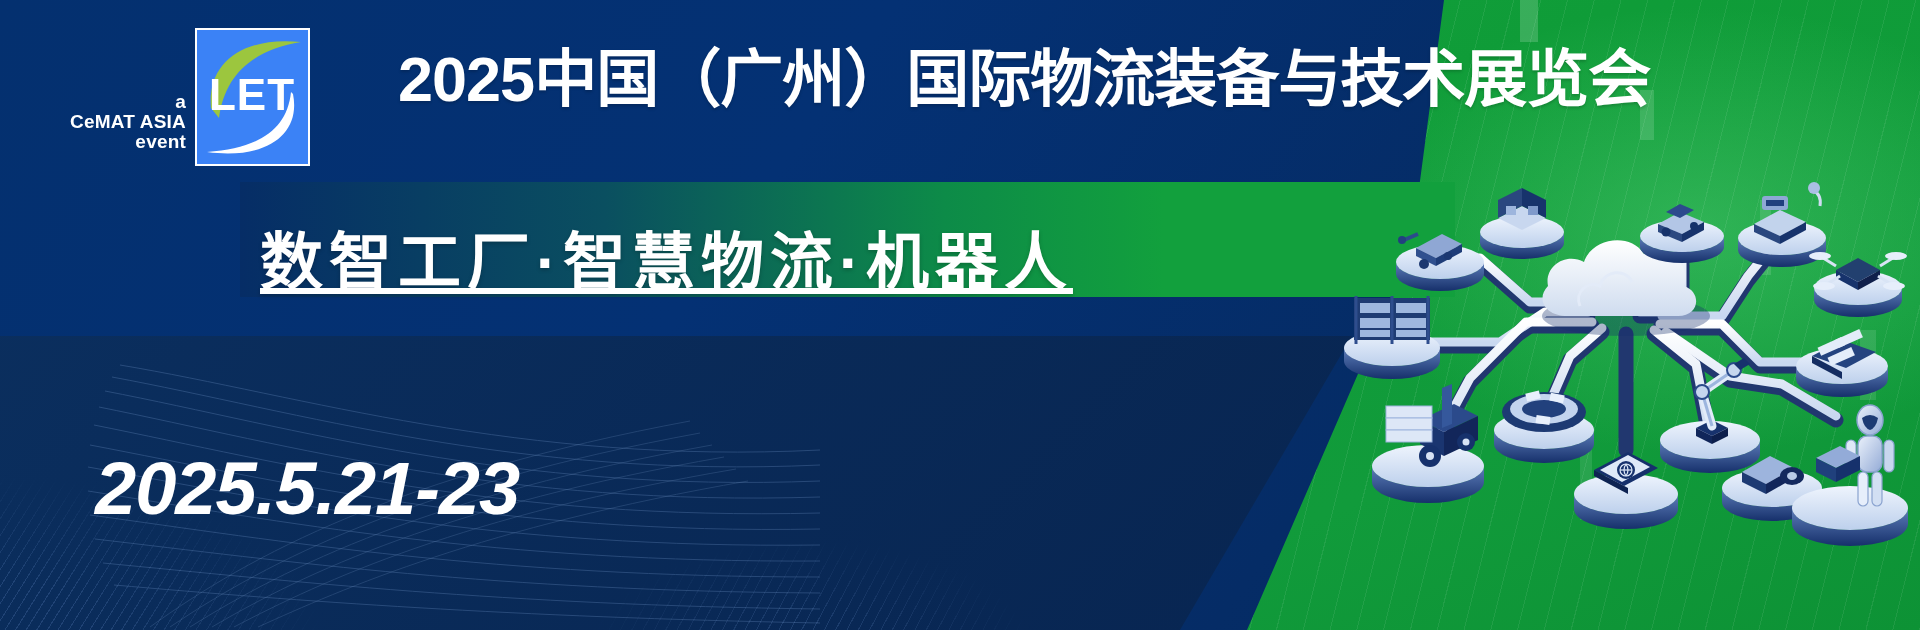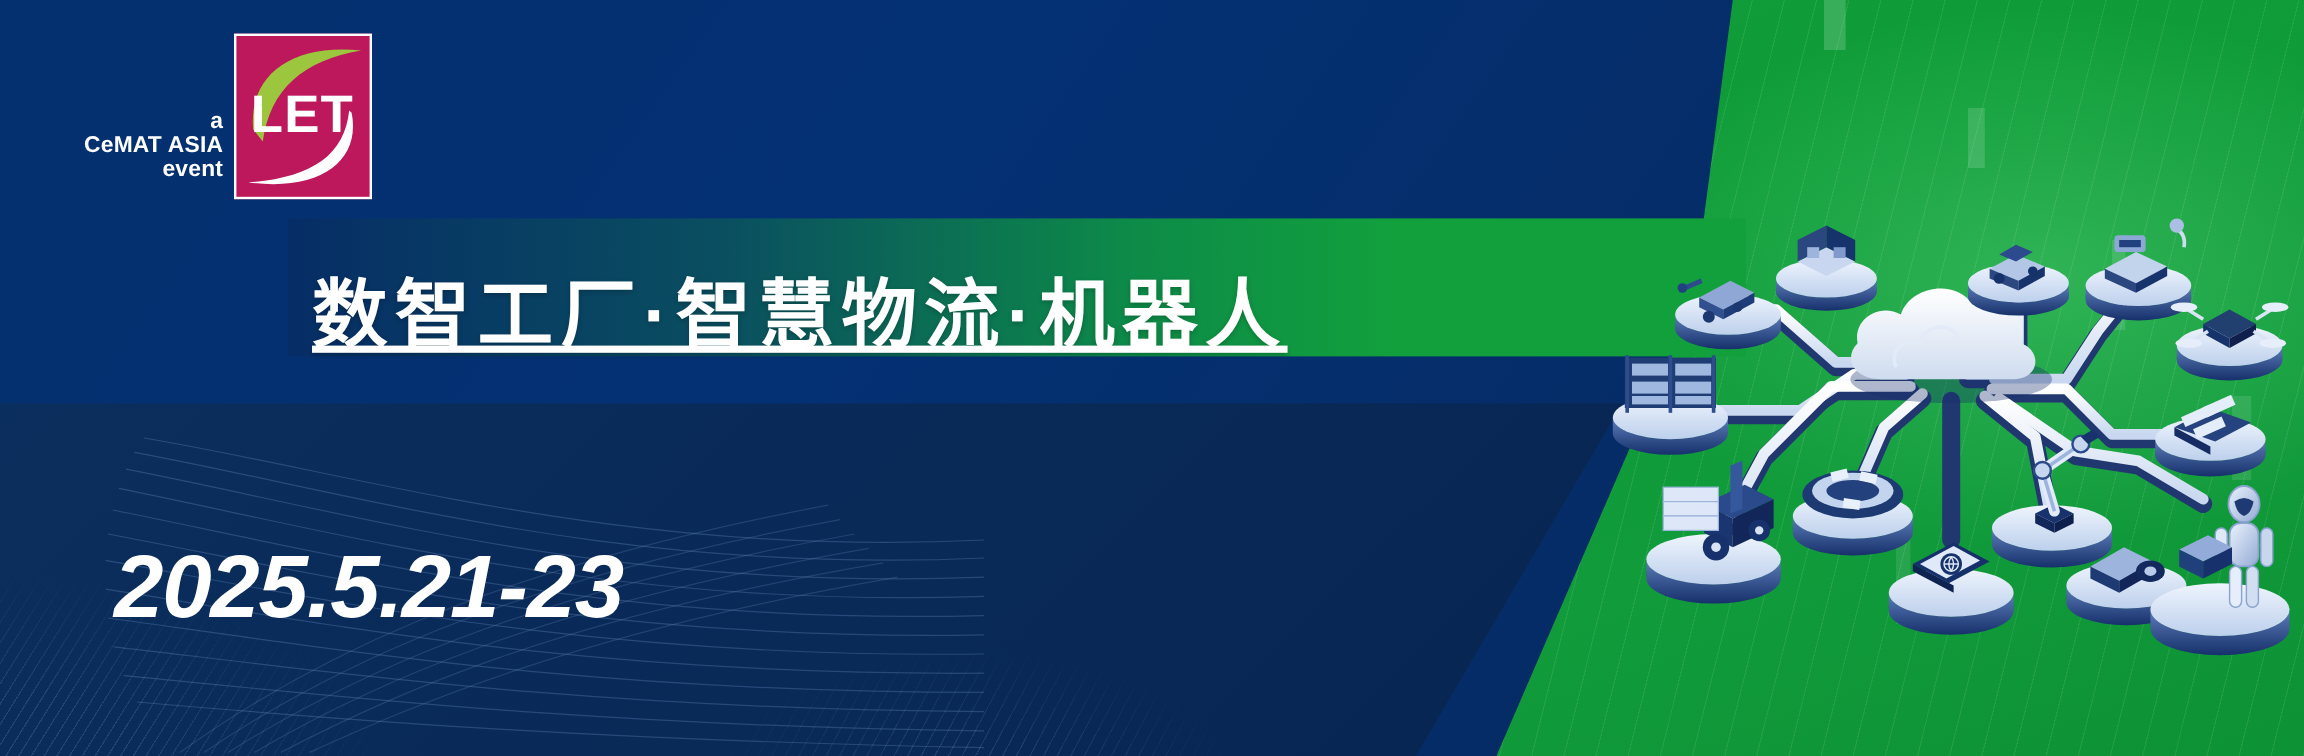--- a/index.html
+++ b/index.html
@@ -79,21 +79,21 @@
   .logo-cemat{
     display:flex;flex-direction:column;align-items:flex-end;
     color:#ffffff;line-height:1.06;padding-bottom:14px;margin-right:9px;
     font-weight:bold;letter-spacing:.2px;
   }
   .logo-cemat .c-a{font-size:19px;}
   .logo-cemat .c-main{font-size:19px;}
   .logo-cemat .c-event{font-size:19px;}
   .logo-mark{
     position:relative;width:115px;height:138px;
-    border:2.5px solid #ffffff;background:#be185d;overflow:hidden;
+    border:2.5px solid #ffffff;background:#3b82f6;overflow:hidden;
   }
   .logo-mark svg{position:absolute;inset:0;}
   
   .headline{
     position:absolute;left:398px;top:48px;
     font-size:63px;line-height:1;font-weight:bold;color:#ffffff;
     letter-spacing:-1px;white-space:nowrap;
     text-shadow:0 2px 3px rgba(0,0,0,.18);
   }
   
@@ -173,20 +173,21 @@
     </div>
     <div class="logo-mark">
       <svg width="110" height="133" viewBox="0 0 110 133" xmlns="http://www.w3.org/2000/svg">
         <path d="M14 78 C 10 34, 44 6, 104 12 C 56 20, 28 44, 22 88 Z" fill="#9cc63e"></path>
         <path d="M96 64 C 104 104, 70 130, 10 122 C 62 118, 90 100, 94 62 Z" fill="#ffffff"></path>
         <text x="55" y="80" text-anchor="middle" font-family="Liberation Sans, sans-serif" font-size="44" font-weight="bold" fill="#ffffff" letter-spacing="1">LET</text>
       </svg>
     </div>
   </div>
 
+  <div class="headline">2025中国（广州）国际物流装备与技术展览会</div>
 
   <div class="subtitle-band"></div>
   <div class="subtitle-text">数智工厂·智慧物流·机器人</div>
 
   <div class="date-text">2025.5.21-23</div>
 
   <div class="illustration">
     <svg width="590" height="510" viewBox="0 0 590 510" xmlns="http://www.w3.org/2000/svg">
       <defs>
         <linearGradient id="podTop" x1="0" y1="0" x2="0" y2="1">

